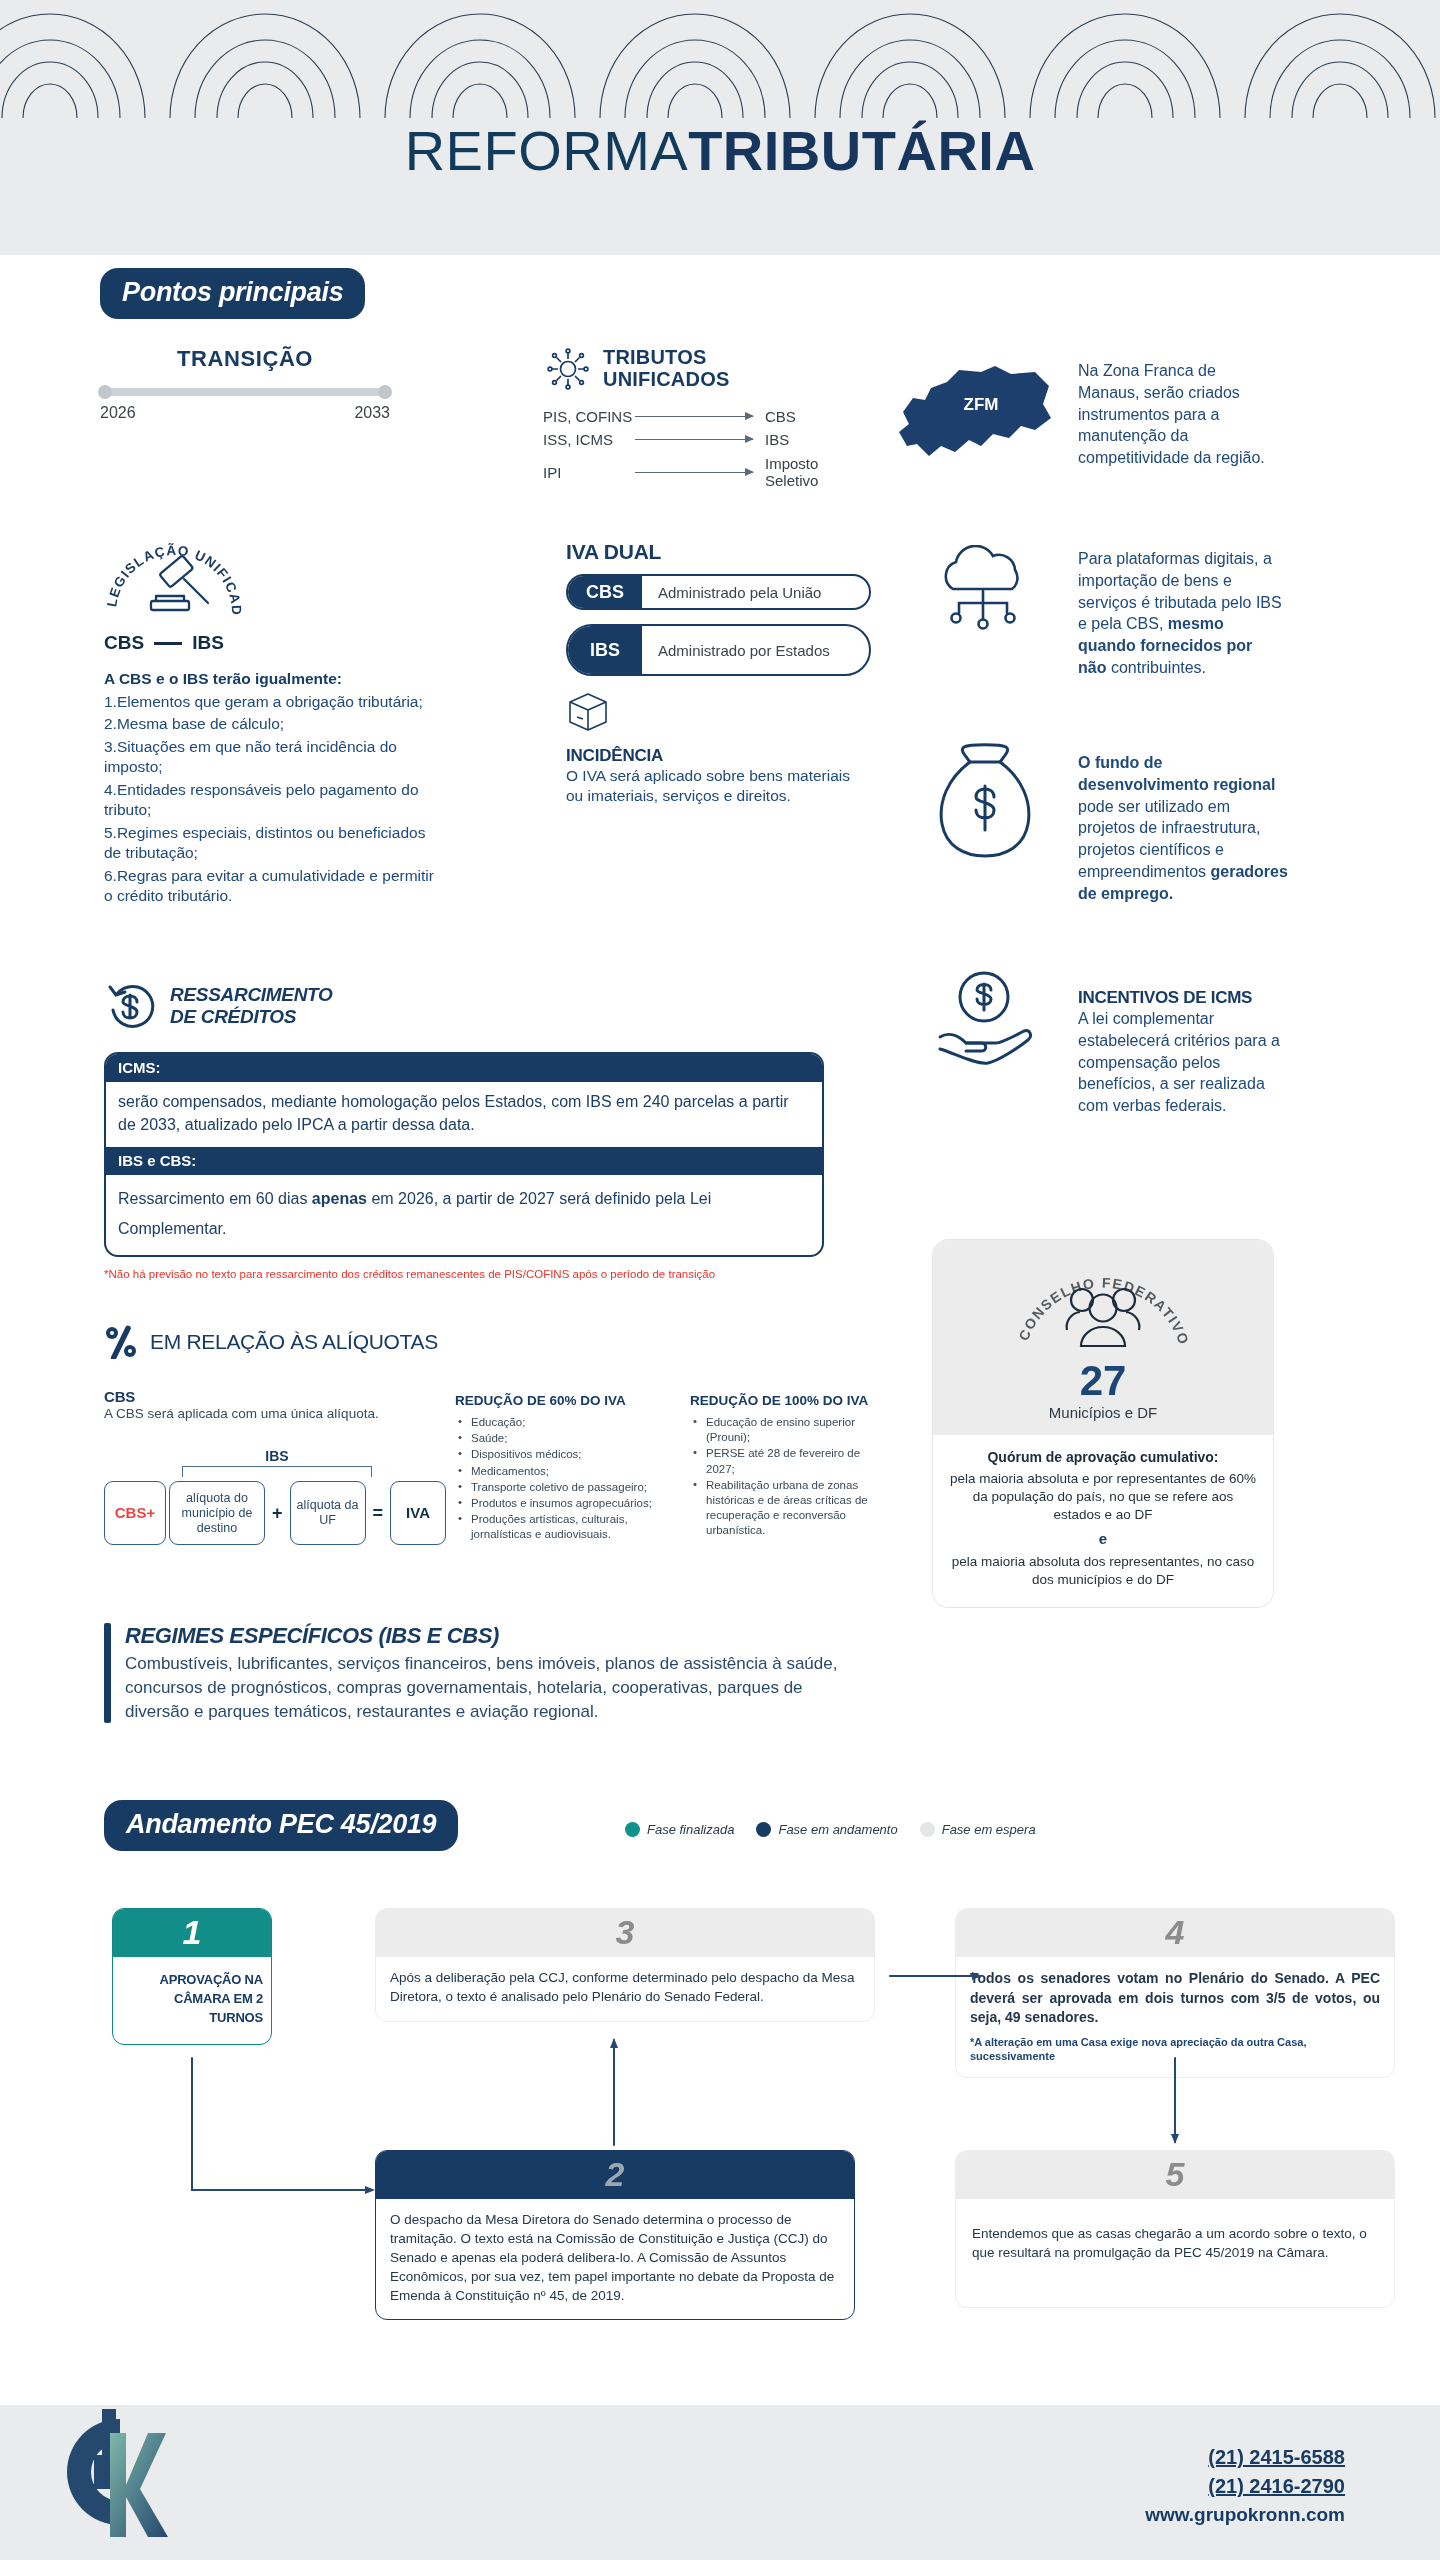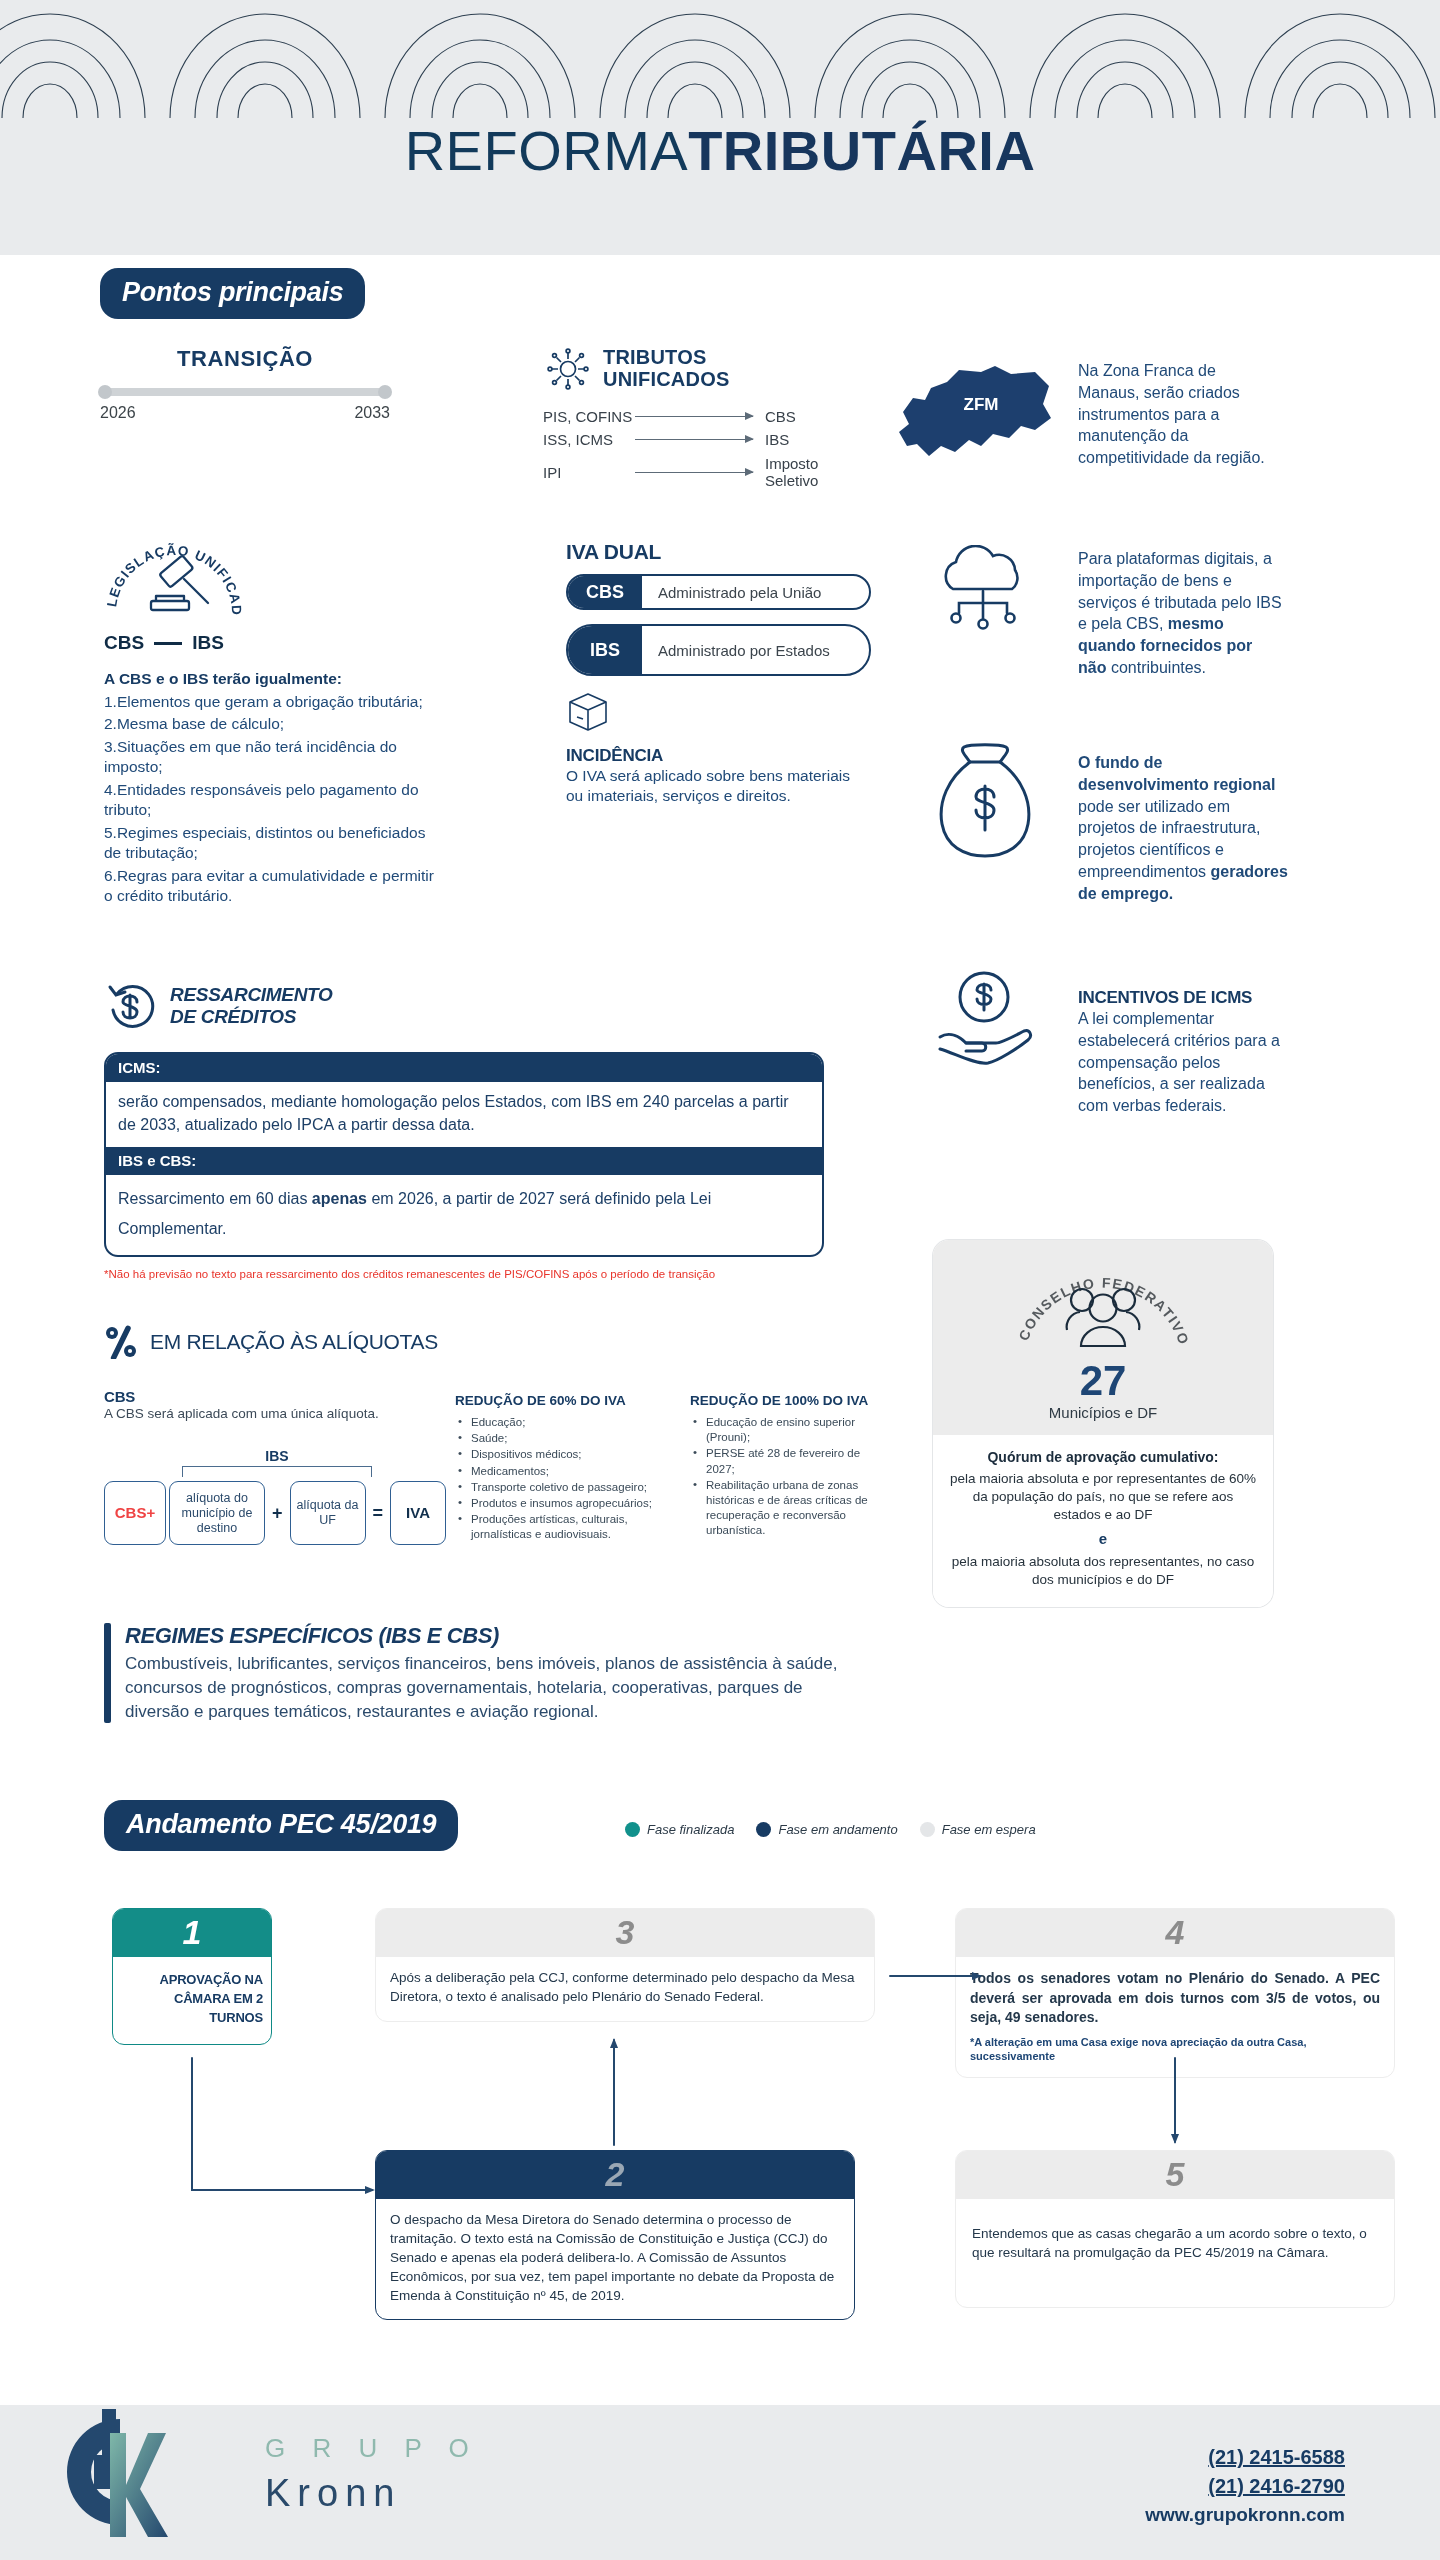--- a/index.html
+++ b/index.html
@@ -510,22 +510,18 @@
       <linearGradient id="kg" x1="0" y1="0" x2="1" y2="1">
         <stop offset="0%" stop-color="#7fb8a9"></stop>
           <stop offset="100%" stop-color="#24486e"></stop>
       </linearGradient>
     </defs>
     <path d="M78 22 A48 48 0 1 0 78 128 L78 104 A26 26 0 1 1 78 46 Z" fill="#24486e"></path>
     <rect x="60" y="12" width="14" height="46" fill="#24486e"></rect>
     <rect x="52" y="58" width="30" height="34" fill="#24486e"></rect>
     <path d="M68 140 L68 36 L84 36 L84 88 L106 36 L124 36 L98 92 L126 140 L106 140 L84 100 L84 140 Z" fill="url(#kg)"></path>
   </svg>
-  <div style="position:absolute;left:265px;top:28px">
-    <div class="grupo">G R U P O</div>
-    <div class="kronn">Kronn</div>
-  </div>
   <div style="position:absolute;right:95px;top:38px;width:300px">
     <div class="phone">(21) 2415-6588</div>
     <div class="phone">(21) 2416-2790</div>
     <div class="site">www.grupokronn.com</div>
   </div>
 </div>
 
 </body></html>

